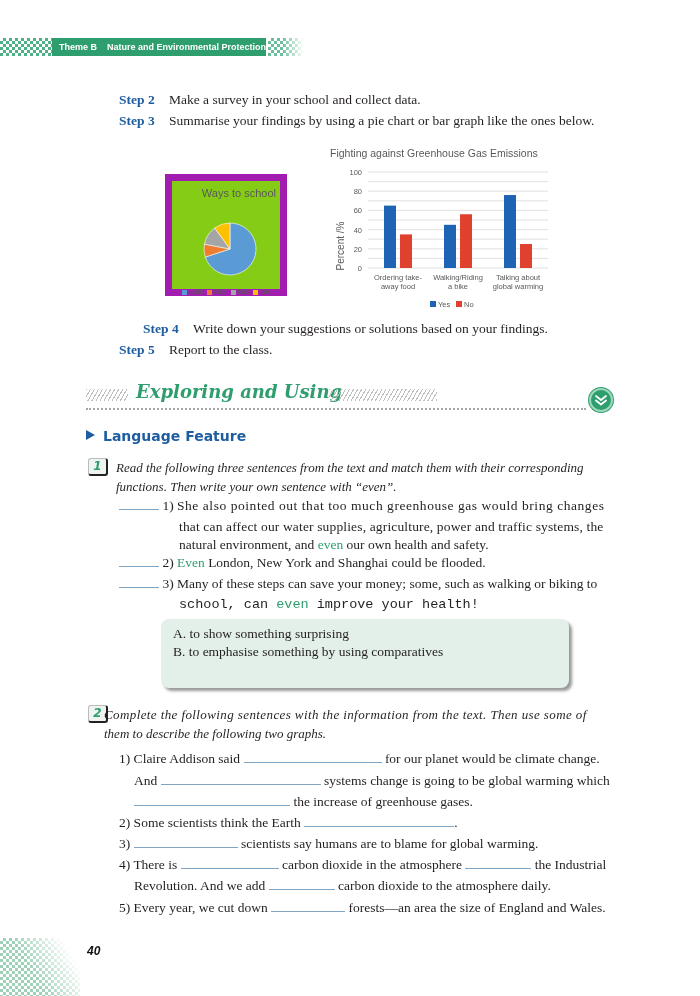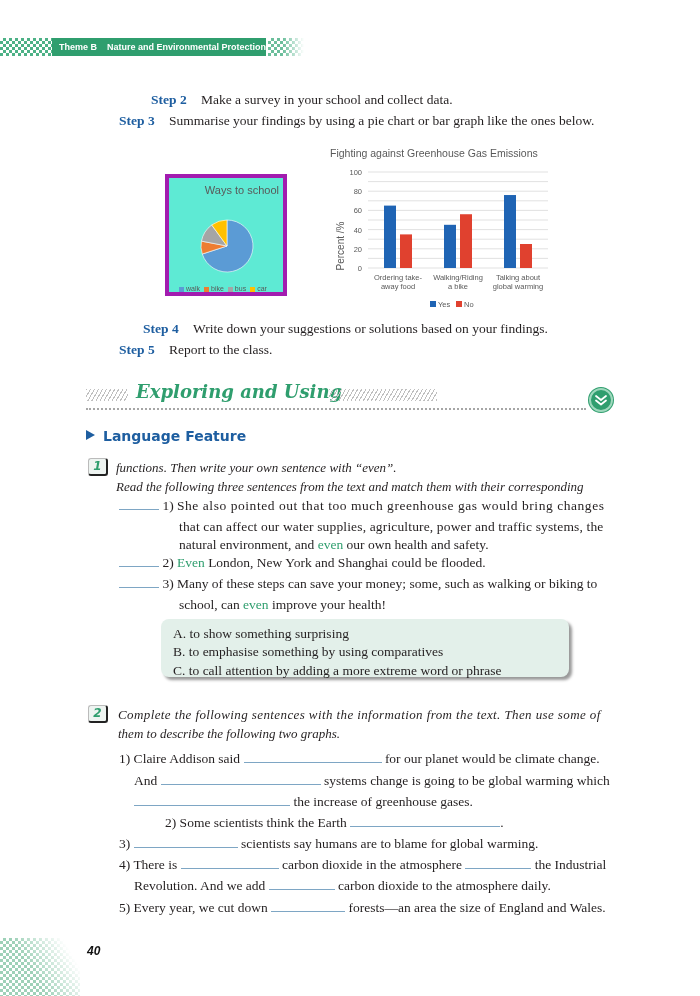--- a/index.html
+++ b/index.html
@@ -20,21 +20,21 @@
       linear-gradient(45deg, #3aa97a 25%, transparent 25%, transparent 75%, #3aa97a 75%),
       linear-gradient(45deg, #3aa97a 25%, transparent 25%, transparent 75%, #3aa97a 75%);
     background-size: 6px 6px; background-position: 0 0, 3px 3px; opacity: 0.75;
     -webkit-mask-image: linear-gradient(90deg, #000 40%, transparent 100%); mask-image: linear-gradient(90deg, #000 40%, transparent 100%); }
 
   
   .step { position: absolute; left: 119px; font-size: 13.5px; line-height: 18px; white-space: nowrap; }
   .step .num { color: #1e5ea0; font-weight: bold; display: inline-block; width: 50px; }
 
   
-  .pie-card { position: absolute; left: 165px; top: 174px; width: 122px; height: 122px; border: 4px solid #a21caf; background: #5eead4; }
+  .pie-card { position: absolute; left: 165px; top: 174px; width: 122px; height: 122px; border: 7px solid #a21caf; background: #84cc16; }
   .pie-title { position: absolute; left: 0; right: 4px; top: 6px; text-align: right; font-family: "Liberation Sans", sans-serif; font-size: 11px; color: #595959; }
   .pie-svg { position: absolute; left: 30px; top: 40px; width: 56px; height: 56px; }
   .pie-legend { position: absolute; left: 10px; top: 107px; font-family: "Liberation Sans", sans-serif; font-size: 7px; color: #595959; white-space: nowrap; }
   .pie-legend .lg { display: inline-block; margin-right: 4px; }
   .pie-legend .sw { display: inline-block; width: 5px; height: 5px; margin-right: 2px; vertical-align: middle; }
 
   
   .bar-chart { position: absolute; left: 320px; top: 142px; width: 250px; height: 170px; }
   .bar-chart svg { width: 250px; height: 170px; }
   .bc-text { font-family: "Liberation Sans", sans-serif; fill: #595959; }
@@ -57,21 +57,21 @@
   .badge { position: absolute; width: 20px; height: 18px; border-radius: 3px; background: #eef4f1; border: 1px solid #bbb; border-right: 2px solid #222; border-bottom: 2px solid #222;
     font-family: "DejaVu Sans", sans-serif; font-style: italic; font-weight: bold; font-size: 12px; color: #2f9e6e; text-align: center; line-height: 15px; }
 
   .instr { position: absolute; left: 116px; width: 504px; font-style: italic; font-size: 13px; line-height: 19px; text-align: justify; }
   .instr .l2 { display: block; }
 
   .line { position: absolute; font-size: 13.5px; line-height: 19px; white-space: nowrap; }
   .blank { display: inline-block; border-bottom: 1px solid #7ea6c4; height: 13px; vertical-align: baseline; }
   .green { color: #2f9e6e; }
 
-  .option-box { position: absolute; left: 161px; top: 619px; width: 408px; height: 58px; background: #e3f0ea; border-radius: 8px; box-shadow: 3px 3px 3px #999; }
+  .option-box { position: absolute; left: 161px; top: 619px; width: 408px; height: 69px; background: #e3f0ea; border-radius: 8px; box-shadow: 3px 3px 3px #999; }
   .option-box .opt { position: absolute; left: 12px; font-size: 13.5px; line-height: 19px; white-space: nowrap; }
 
   .page-num { position: absolute; left: 87px; top: 944px; font-family: "Liberation Sans", sans-serif; font-style: italic; font-weight: bold; font-size: 12px; color: #111; }
   .checker-bottom { position: absolute; left: 0; top: 938px; width: 80px; height: 58px;
     background-image:
       linear-gradient(45deg, #9ed1b8 25%, transparent 25%, transparent 75%, #9ed1b8 75%),
       linear-gradient(45deg, #9ed1b8 25%, transparent 25%, transparent 75%, #9ed1b8 75%);
     background-size: 6px 6px; background-position: 0 0, 3px 3px;
     -webkit-mask-image: linear-gradient(60deg, #000 40%, transparent 85%); mask-image: linear-gradient(60deg, #000 40%, transparent 85%); }
 </style>
@@ -79,21 +79,21 @@
 <body>
 
 <div class="theme-header">
   <div class="checker-left"></div>
   <div class="theme-bar">
     <span>Theme B</span><span class="sep"></span><span>Nature and Environmental Protection</span>
   </div>
   <div class="checker-right"></div>
 </div>
 
-<div class="step" style="top:91px;margin-left:32px;">
+<div class="step" style="top:91px;">
   <span class="num">Step 2</span><span>Make a survey in your school and collect data.</span>
 </div>
 <div class="step" style="top:112px;">
   <span class="num">Step 3</span><span>Summarise your findings by using a pie chart or bar graph like the ones below.</span>
 </div>
 
 <div class="pie-card">
   <div class="pie-title">Ways to school</div>
   <svg class="pie-svg" id="pie-svg" viewBox="0 0 56 56">
       <path d="M28,28 L28,2 A26,26 0 1 1 3.272530576326009,36.03444185374863 Z" fill="#5b9bd5" stroke="#fff" stroke-width="0.6"></path>
@@ -162,22 +162,22 @@
       </svg>
   </div>
 </div>
 
 <div class="lang-feature">
   <span class="tri"></span><span>Language Feature</span>
 </div>
 
 <div class="badge" style="left:88px; top:458px;">1</div>
 <div class="instr" style="top:458px;">
+  <span class="l2">Read the following three sentences from the text and match them with their corresponding</span>
   <span class="l2">functions. Then write your own sentence with “even”.</span>
-  <span class="l2">Read the following three sentences from the text and match them with their corresponding</span>
 </div>
 
 <div class="line" style="left:119px; top:496px;">
   <span class="blank" style="width:40px;"></span>
   <span>1)</span>
   <span style="letter-spacing:0.55px;">She also pointed out that too much greenhouse gas would bring changes</span>
 </div>
 <div class="line" style="left:179px; top:517px;">
   <span style="letter-spacing:0.15px;">that can affect our water supplies, agriculture, power and traffic systems, the</span>
 </div>
@@ -187,46 +187,45 @@
 <div class="line" style="left:119px; top:553px;">
   <span class="blank" style="width:40px;"></span>
   <span>2)</span>
   <span class="green">Even</span><span> London, New York and Shanghai could be flooded.</span>
 </div>
 <div class="line" style="left:119px; top:574px;">
   <span class="blank" style="width:40px;"></span>
   <span>3)</span>
   <span>Many of these steps can save your money; some, such as walking or biking to</span>
 </div>
-<div class="line" style="left:179px; top:595px;">
+<div class="line" style="left:179px; top:595px;font-family:Liberation Mono, monospace;">
   <span>school, can </span><span class="green">even</span><span> improve your health!</span>
 </div>
 
 <div class="option-box">
   <div class="opt" style="top:5px;">A. to show something surprising</div>
   <div class="opt" style="top:23px;">B. to emphasise something by using comparatives</div>
-  <div class="opt" style="top:42px;">C. to call attention by adding a more extreme word or phrase</div>
 </div>
 
 <div class="badge" style="left:88px; top:705px;">2</div>
-<div class="instr" style="top:705px; left:118px;">
+<div class="instr" style="top:705px; left:104px;">
   <span class="l2" style="letter-spacing:0.4px;">Complete the following sentences with the information from the text. Then use some of</span>
   <span class="l2">them to describe the following two graphs.</span>
 </div>
 
 <div class="line" style="left:119px; top:749px;">
   <span>1) Claire Addison said </span><span class="blank" style="width:138px;"></span><span> for our planet would be climate change.</span>
 </div>
 <div class="line" style="left:134px; top:771px;">
   <span>And </span><span class="blank" style="width:160px;"></span><span> systems change is going to be global warming which</span>
 </div>
 <div class="line" style="left:134px; top:792px;">
   <span class="blank" style="width:156px;"></span><span> the increase of greenhouse gases.</span>
 </div>
-<div class="line" style="left:119px; top:813px;margin-left:46px;">
+<div class="line" style="left:119px; top:813px;">
   <span>2) Some scientists think the Earth </span><span class="blank" style="width:150px;"></span><span>.</span>
 </div>
 <div class="line" style="left:119px; top:834px;">
   <span>3) </span><span class="blank" style="width:104px;"></span><span> scientists say humans are to blame for global warming.</span>
 </div>
 <div class="line" style="left:119px; top:855px;">
   <span>4) There is </span><span class="blank" style="width:98px;"></span><span> carbon dioxide in the atmosphere </span><span class="blank" style="width:66px;"></span><span> the Industrial</span>
 </div>
 <div class="line" style="left:134px; top:876px;">
   <span>Revolution. And we add </span><span class="blank" style="width:66px;"></span><span> carbon dioxide to the atmosphere daily.</span>

